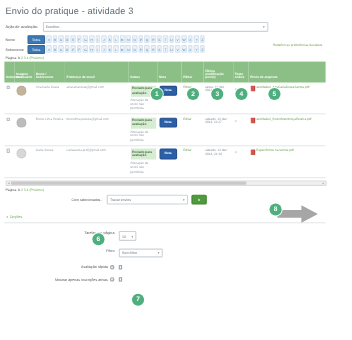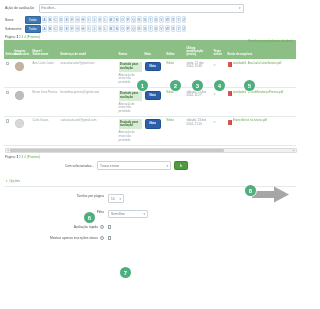--- a/index.html
+++ b/index.html
@@ -177,20 +177,21 @@
   .big-arrow {
     position:absolute; left:252px; top:186px; width:38px; height:17px;
     z-index:15;
   }
 </style>
 </head>
 <body>
 
 <div class="page">
 
+  <h1 class="page-title">Envio do pratique - atividade 3</h1>
 
   <div class="action-row">
     <span class="action-label">Ação de avaliação:</span>
     <div class="sel action-select">
       <span>Escolher...</span>
       <span class="arrow">▾</span>
     </div>
   </div>
 
   <div class="reset-link">Redefinir as preferências da tabela</div>

